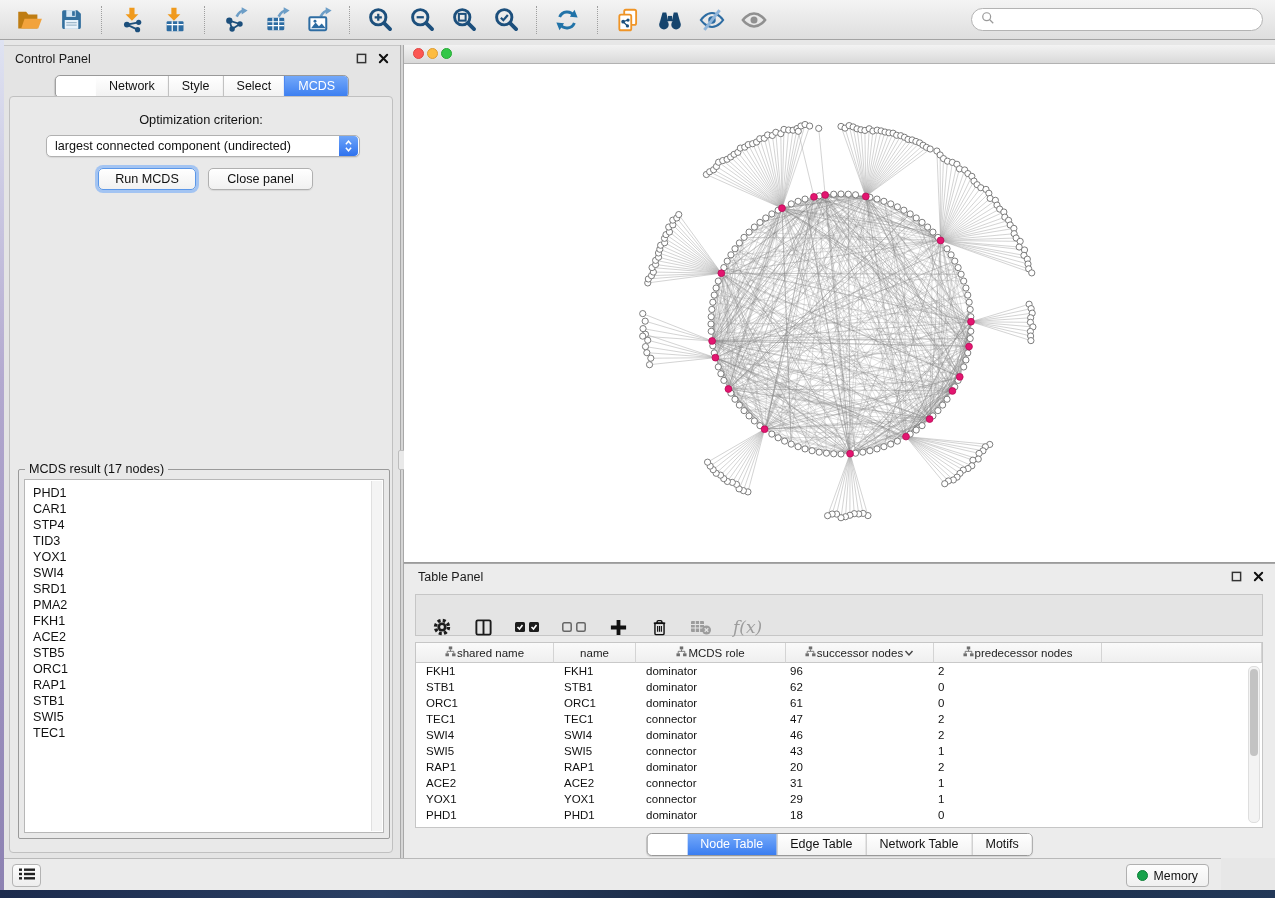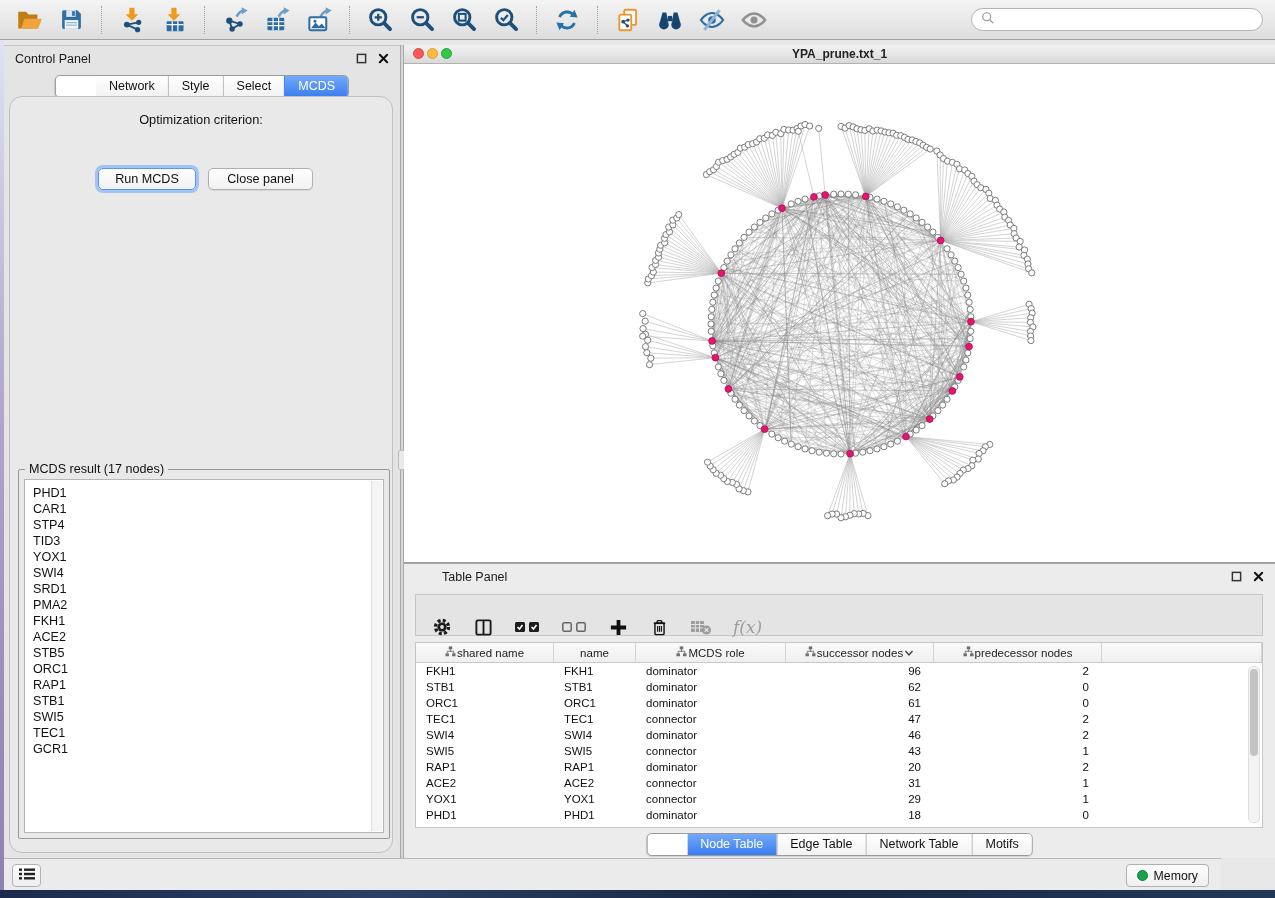--- a/index.html
+++ b/index.html
@@ -34,21 +34,21 @@
   .seg-tabs{position:absolute;display:inline-flex;border:1px solid #999;border-radius:5px;
             background:#fff;overflow:hidden;height:21px;box-shadow:0 1px 1px rgba(0,0,0,.10);}
   .seg{padding:0 13px;font-size:12.5px;line-height:21px;color:#111;
        border-left:1px solid #bcbcbc;background:linear-gradient(#ffffff,#f2f2f2);cursor:default;white-space:nowrap;}
   .seg:first-child{border-left:none;margin-left:40px;}
   .seg.active{background:linear-gradient(#74a9fa,#3a7df0);color:#fff;border-left-color:#3a7df0;}
   
   .control-panel{position:absolute;left:4px;top:45px;width:396px;height:813px;
                  background:#e4e4e4;border-top:1px solid #c6c6c6;box-sizing:border-box;}
   .cp-content{position:absolute;left:5px;top:50px;width:384px;height:757px;
-              background:#e9e9e9;border:1px solid #c0c0c0;border-radius:13px;box-sizing:border-box;}
+              background:#e9e9e9;border:1px solid #c0c0c0;border-radius:4px;box-sizing:border-box;}
   .opt-label{position:absolute;left:0;right:0;top:15px;text-align:center;font-size:12.8px;color:#111;}
   .dropdown{position:absolute;left:36px;top:38px;width:314px;height:22px;background:#fff;
             border:1px solid #b1b1b1;border-radius:5px;display:flex;align-items:center;
             box-sizing:border-box;box-shadow:0 1px 1px rgba(0,0,0,.08);}
   .dd-value{flex:1;font-size:12.6px;padding-left:8px;color:#111;white-space:nowrap;overflow:hidden;}
   .dd-step{width:19px;height:20px;border-radius:0 4px 4px 0;margin-right:1px;
            background:linear-gradient(#6ea5f9,#2f72ee);display:flex;align-items:center;justify-content:center;}
   .mac-btn{position:absolute;top:71px;height:22px;border:1px solid #b0b0b0;border-radius:5px;
            background:linear-gradient(#ffffff,#f1f1f1);font-size:12.6px;color:#111;
            font-family:"Liberation Sans",sans-serif;box-shadow:0 1px 1px rgba(0,0,0,.08);}
@@ -87,21 +87,21 @@
   .fx-label{font-family:"DejaVu Serif",serif;font-style:italic;font-size:17px;color:#9c9c9c;}
   .node-table{position:absolute;left:11px;top:78px;width:848px;height:186px;background:#fff;
               border:1px solid #c6c6c6;box-sizing:border-box;overflow:hidden;}
   .t-head{display:flex;height:20px;}
   .t-hcell{display:flex;align-items:center;justify-content:center;gap:1px;
            background:linear-gradient(#fafafa,#efefef);border-right:1px solid #d4d4d4;
            border-bottom:1px solid #c9c9c9;font-size:11.5px;color:#222;box-sizing:border-box;}
   .t-row{display:flex;height:16px;}
   .t-cell{font-size:11.5px;color:#111;line-height:16px;box-sizing:border-box;
           padding:0 4px 0 10px;white-space:nowrap;overflow:hidden;}
-  .t-cell.num{text-align:right;padding:0 13px 0 4px;}
+  .t-cell.num{padding:0 13px 0 4px;}
   .t-scroll{position:absolute;right:2px;top:23px;bottom:4px;width:10px;background:#f3f3f3;
             border:1px solid #dedede;border-radius:5px;}
   .t-thumb{position:absolute;left:1px;right:1px;top:2px;height:56%;background:#c3c3c3;border-radius:4px;}
   
   .status-bar{position:absolute;left:4px;top:858px;width:1217px;height:32px;background:#ebebeb;
               border-top:1px solid #b9b9b9;box-sizing:border-box;}
   .sb-btn{position:absolute;left:8px;top:5px;width:29px;height:23px;border:1px solid #b3b3b3;
           border-radius:4px;background:linear-gradient(#fdfdfd,#ededed);display:flex;
           align-items:center;justify-content:center;}
   .memory-btn{position:absolute;right:12px;top:5px;height:23px;border:1px solid #b0b0b0;
@@ -283,20 +283,29 @@
       </span>
     </div>
     <div class="seg-tabs" id="cp-tabs" style="left:50%;transform:translateX(-50%);top:29px;">
         <span class="seg">Network</span>
         <span class="seg">Style</span>
         <span class="seg">Select</span>
         <span class="seg active">MCDS</span>
       </div>
     <div class="cp-content">
       <div class="opt-label">Optimization criterion:</div>
+      <div class="dropdown">
+        <span class="dd-value">largest connected component (undirected)</span>
+        <span class="dd-step">
+            <svg viewBox="0 0 10 16" width="9" height="14">
+              <path d="M2 6l3-3.5L8 6" stroke="#fff" stroke-width="1.6" fill="none"></path>
+              <path d="M2 10l3 3.5L8 10" stroke="#fff" stroke-width="1.6" fill="none"></path>
+            </svg>
+          </span>
+      </div>
       <button class="mac-btn focus" style="left:88px;width:98px;">Run MCDS</button>
       <button class="mac-btn" style="left:198px;width:105px;">Close panel</button>
       <div class="groupbox">
         <span class="gb-label">MCDS result (17 nodes)</span>
         <div class="result-list" id="mcds-list">
           <div class="list-scroll"></div>
         <div class="result-item">PHD1</div>
             <div class="result-item">CAR1</div>
             <div class="result-item">STP4</div>
             <div class="result-item">TID3</div>
@@ -305,38 +314,36 @@
             <div class="result-item">SRD1</div>
             <div class="result-item">PMA2</div>
             <div class="result-item">FKH1</div>
             <div class="result-item">ACE2</div>
             <div class="result-item">STB5</div>
             <div class="result-item">ORC1</div>
             <div class="result-item">RAP1</div>
             <div class="result-item">STB1</div>
             <div class="result-item">SWI5</div>
             <div class="result-item">TEC1</div>
-            <div class="result-item">GCR1</div>
           </div>
       </div>
     </div>
   </div>
 
   <div class="v-divider">
     <span class="divider-handle"></span>
   </div>
 
   <div class="network-window">
     <div class="net-titlebar">
       <span class="lights">
         <span class="light red"></span>
         <span class="light yellow"></span>
         <span class="light green"></span>
       </span>
-      <span class="net-title">YPA_prune.txt_1</span>
     </div>
     <svg class="net-canvas" id="net-svg" width="871" height="500" viewBox="0 0 871 500">
         <g>
           <line x1="317.33436905118276" y1="210.20495329639436" x2="557.1043392264672" y2="211.25115379253833" stroke="#8f8f8f" stroke-width="0.7" opacity="0.4"></line>
           <line x1="317.33436905118276" y1="210.20495329639436" x2="335.3619072791561" y2="342.05367424163535" stroke="#8f8f8f" stroke-width="0.7" opacity="0.4"></line>
           <line x1="317.33436905118276" y1="210.20495329639436" x2="493.40488608528256" y2="378.12595282731445" stroke="#8f8f8f" stroke-width="0.7" opacity="0.4"></line>
           <line x1="317.33436905118276" y1="210.20495329639436" x2="528.9238815542512" y2="352.9238815542512" stroke="#8f8f8f" stroke-width="0.7" opacity="0.4"></line>
           <line x1="317.33436905118276" y1="210.20495329639436" x2="422.44461810657003" y2="390.18258728612153" stroke="#8f8f8f" stroke-width="0.7" opacity="0.4"></line>
           <line x1="317.33436905118276" y1="210.20495329639436" x2="401.0113835147696" y2="385.91925185286294" stroke="#8f8f8f" stroke-width="0.7" opacity="0.4"></line>
           <line x1="317.33436905118276" y1="210.20495329639436" x2="408.07227858567916" y2="387.7406285836371" stroke="#8f8f8f" stroke-width="0.7" opacity="0.4"></line>
@@ -1373,21 +1380,21 @@
           <circle cx="360.5879172019785" cy="366.1722092687432" r="3.4" fill="#e31570" stroke="#b70d57" stroke-width="0.8"></circle>
           <circle cx="324.41669750802293" cy="326" r="3.4" fill="#e31570" stroke="#b70d57" stroke-width="0.8"></circle>
           <circle cx="311.42964258242114" cy="294.64647586332774" r="3.4" fill="#e31570" stroke="#b70d57" stroke-width="0.8"></circle>
           <circle cx="308.1121680214046" cy="277.9684049886067" r="3.4" fill="#e31570" stroke="#b70d57" stroke-width="0.8"></circle>
         </g>
       </svg>
   </div>
 
   <div class="table-panel">
     <div class="panel-header">
-      <span class="panel-title" style="left:14px;margin-left:24px;">Table Panel</span>
+      <span class="panel-title" style="left:14px;">Table Panel</span>
       <span class="win-btns">
         <span class="win-btn">
             <svg viewBox="0 0 12 12" width="11" height="11">
               <rect x="1.5" y="1.5" width="9" height="9" fill="none" stroke="#333" stroke-width="1.6"></rect>
             </svg>
           </span>
         <span class="win-btn">
             <svg viewBox="0 0 12 12" width="11" height="11">
               <path d="M2 2l8 8M10 2l-8 8" stroke="#111" stroke-width="2.2" stroke-linecap="round"></path>
             </svg>

